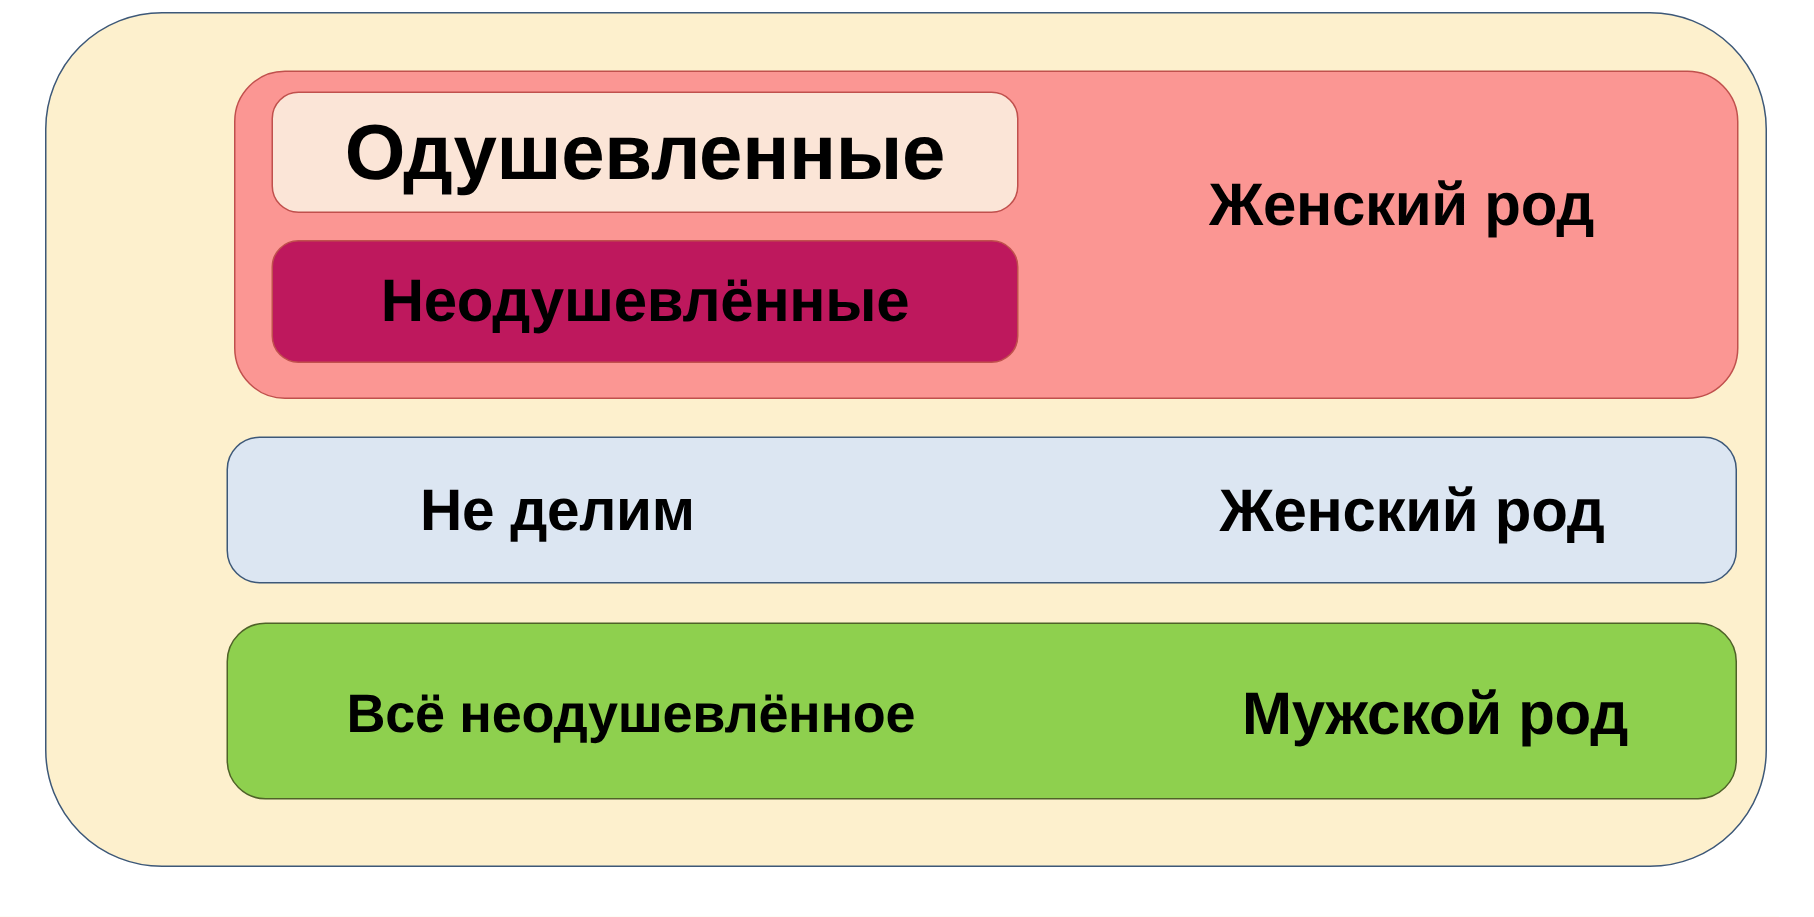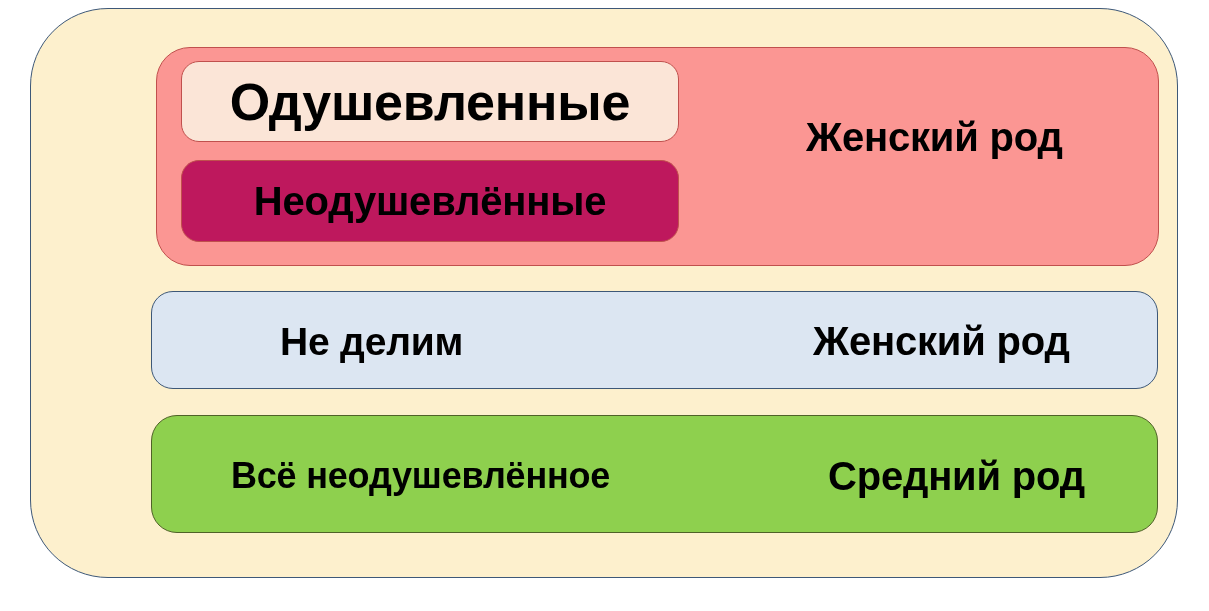--- a/index.html
+++ b/index.html
@@ -176,16 +176,16 @@
     <div class="box" id="feminine-row"></div>
 
     <span class="label" id="feminine-label">Женский род</span>
 
     <span class="label" id="feminine-left-label">Не делим</span>
 
     <div class="box" id="neuter-row"></div>
 
     <span class="label" id="neuter-left-label">Всё неодушевлённое</span>
 
-    <span class="label" id="neuter-label">Средний род</span>
+    <span class="label" id="neuter-label">Мужской род</span>
 
   </div>
 </div>
 
 </body></html>

